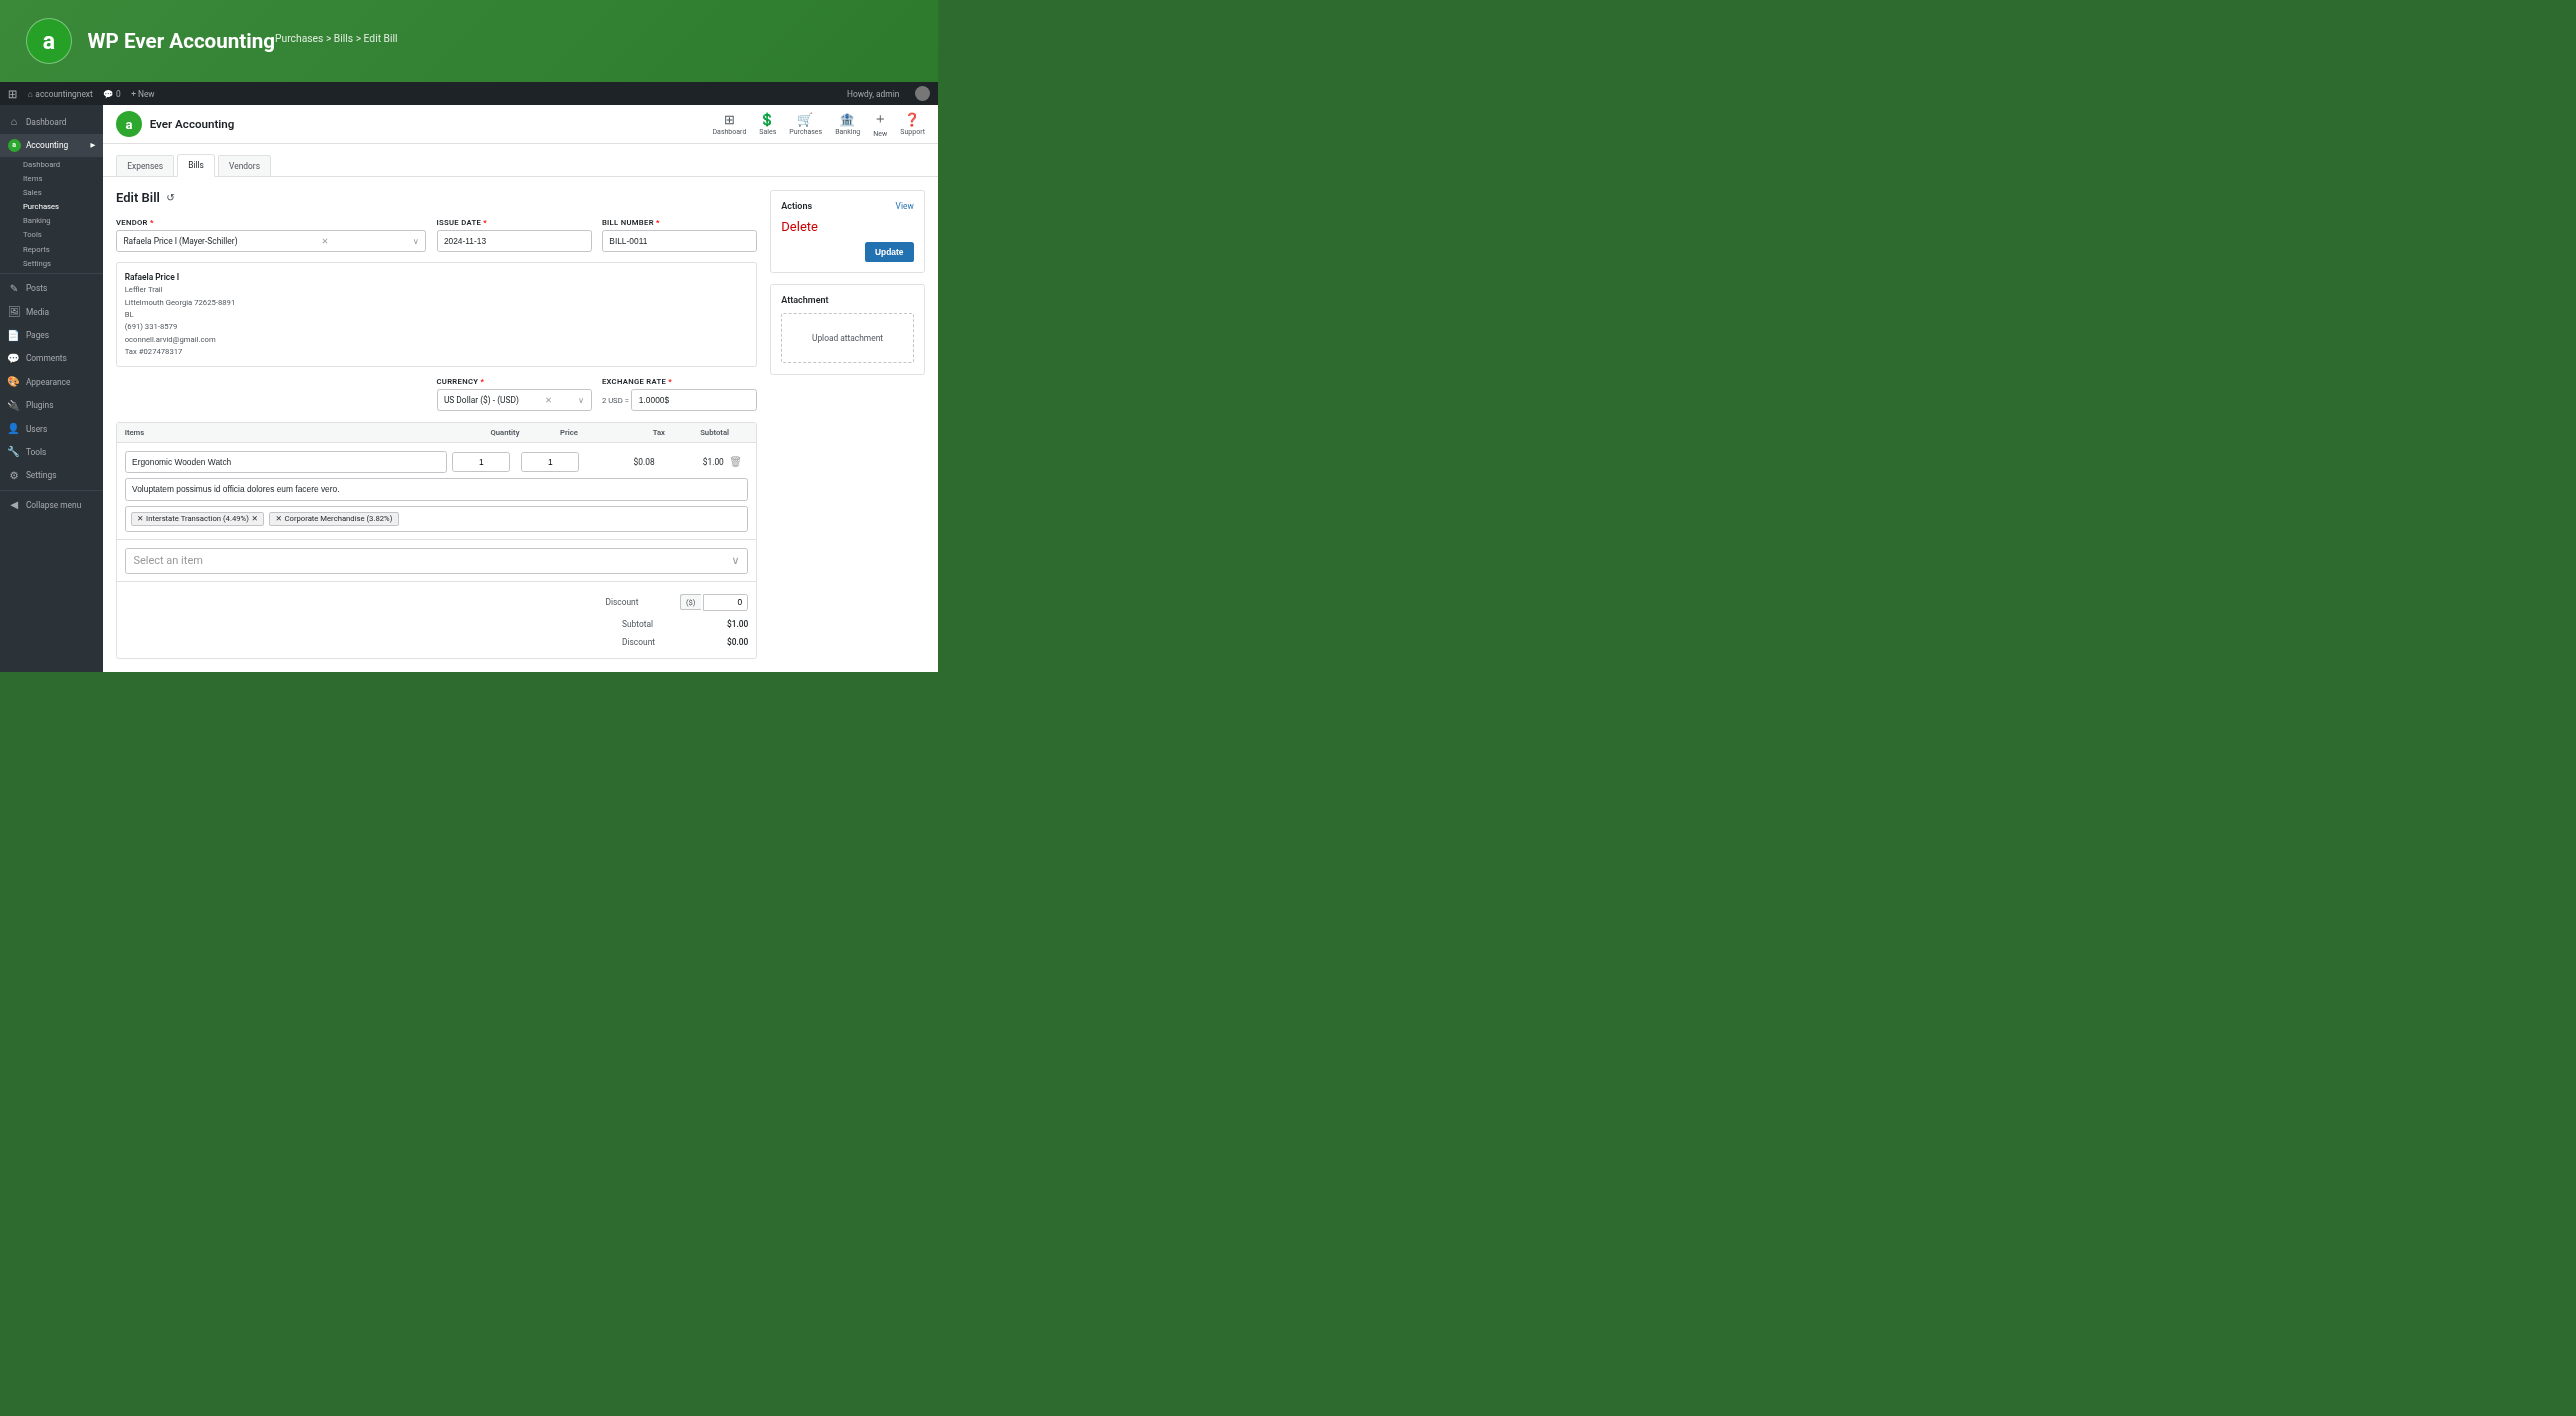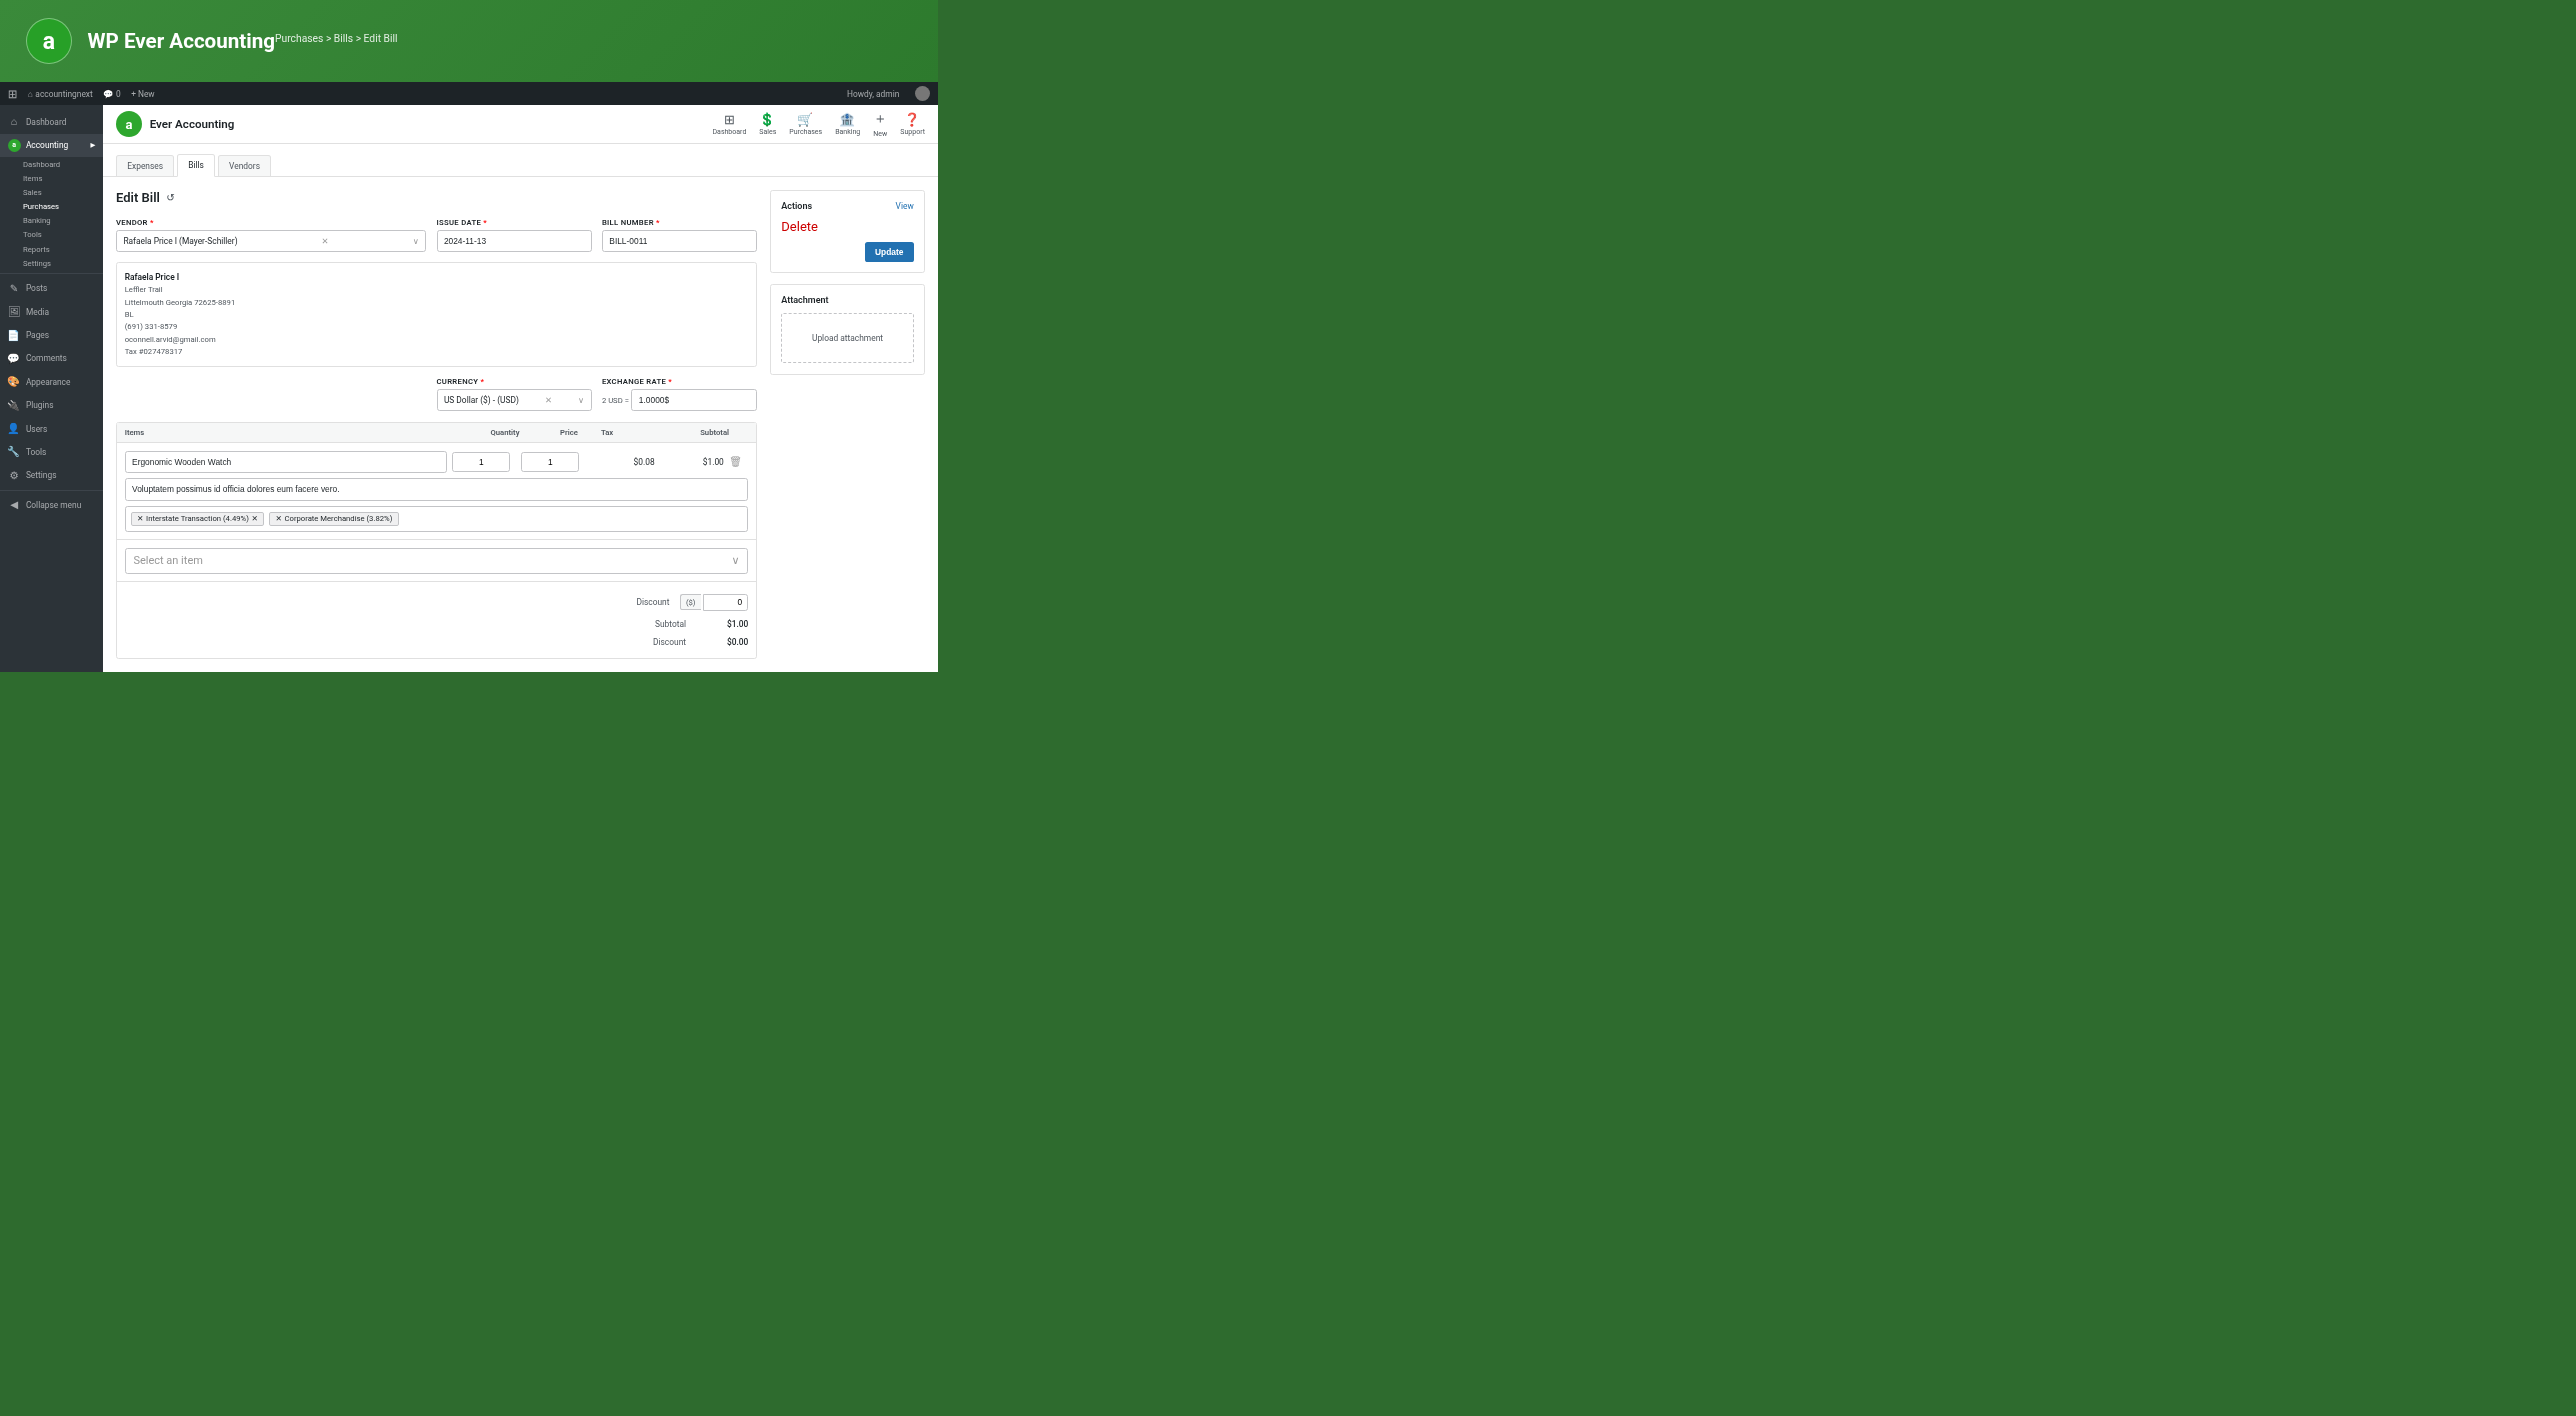--- a/index.html
+++ b/index.html
@@ -246,21 +246,21 @@
     }
     .totals-row {
       display: flex;
       justify-content: flex-end;
       align-items: center;
       gap: 10.3px;
       padding: 3.9px 0;
       font-size: 8.4px;
       color: #1d2327;
     }
-    .totals-label { min-width: 64px; text-align: right; color: #50575e; }
+    .totals-label { min-width: 64px; color: #50575e; }
     .totals-value { min-width: 52px; text-align: right; font-weight: 500; }
     .discount-input-group { display: flex; align-items: center; gap: 2.6px; }
     .discount-prefix {
       background: #f6f7f7;
       border: 0.6px solid #c3c4c7;
       border-right: none;
       border-radius: 2.6px 0 0 2.6px;
       padding: 2.6px 5.2px;
       font-size: 7.7px;
       color: #50575e;
@@ -541,21 +541,21 @@
               <input type="text" class="form-input" style="flex: 1 1 0%;" value="1.0000$">
             </div>
           </div>
         </div>
 
         <div class="items-table">
           <div class="items-header">
             <span>Items</span>
             <span style="text-align:center;">Quantity</span>
             <span style="text-align:center;">Price</span>
-            <span style="">Tax</span>
+            <span style="text-align:right;">Tax</span>
             <span style="text-align:right;">Subtotal</span>
             <span></span>
           </div>
 
           <div class="items-row">
             <div class="item-main-row">
               <input type="text" class="form-input" value="Ergonomic Wooden Watch" style="">
               <input type="number" class="qty-input" value="1" style="">
               <input type="number" class="price-input" value="1" style="">
               <span class="text-right" style="text-align:right;font-size:8.4px;color:#1d2327;">$0.08</span>

